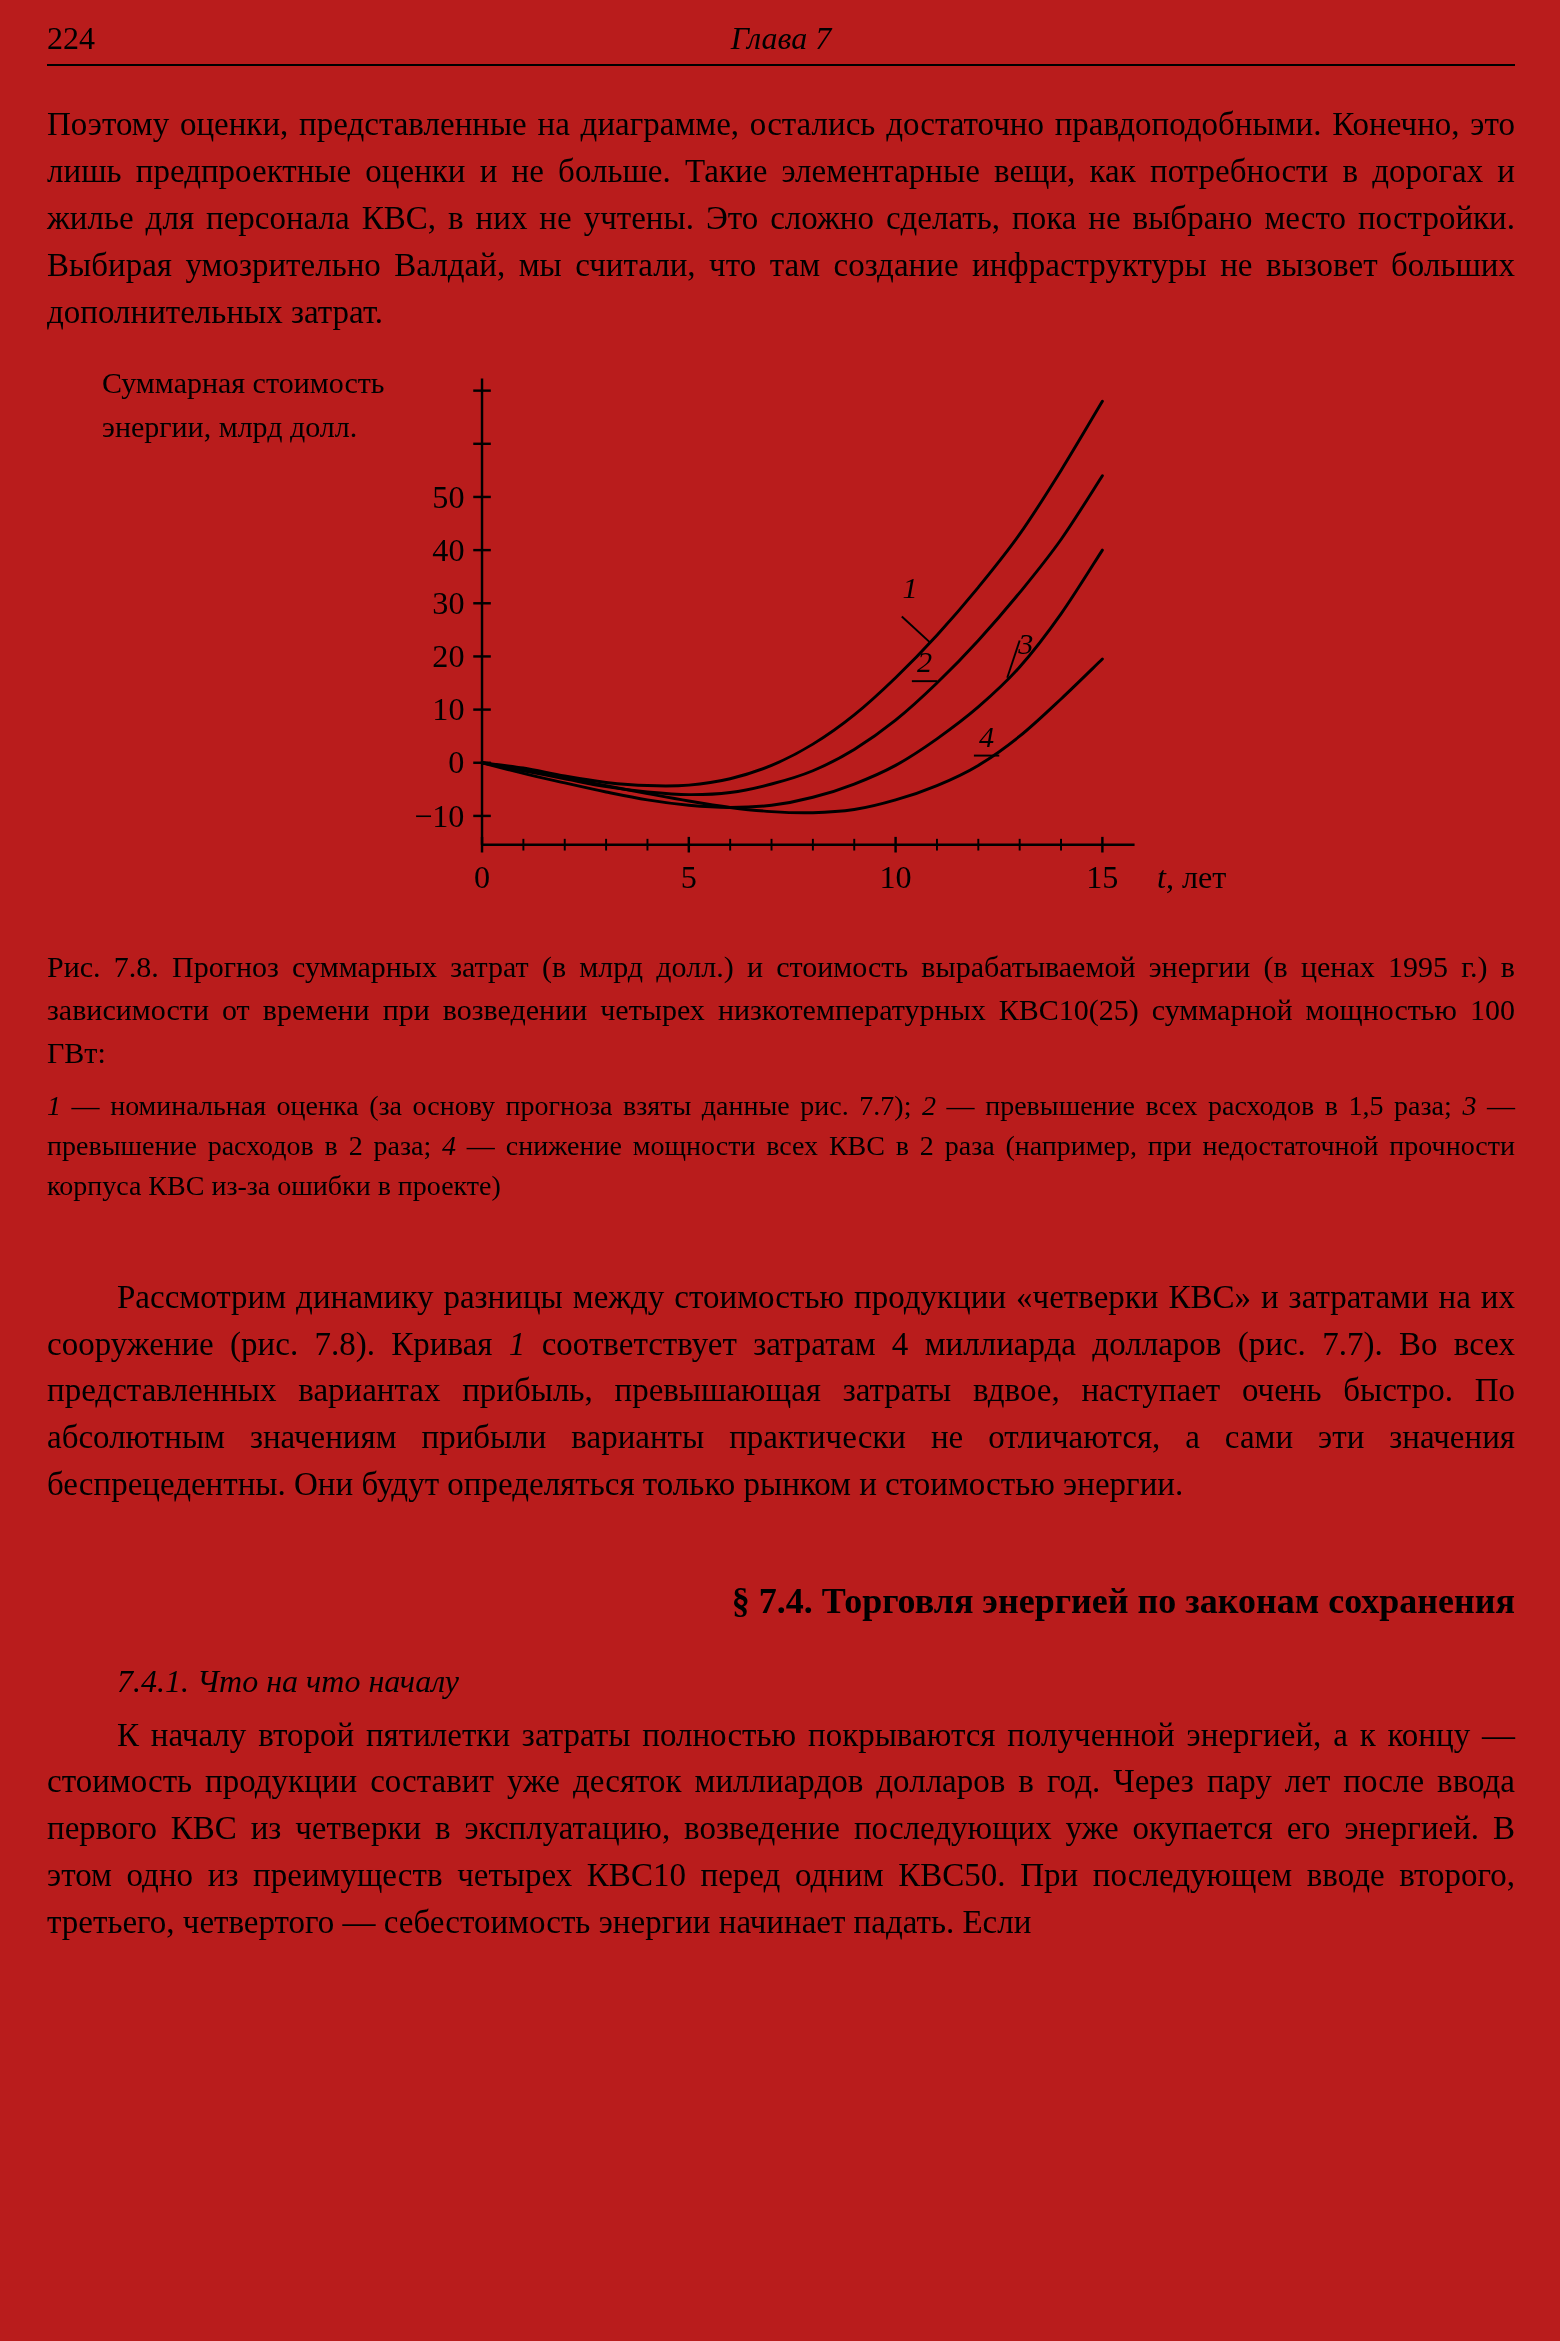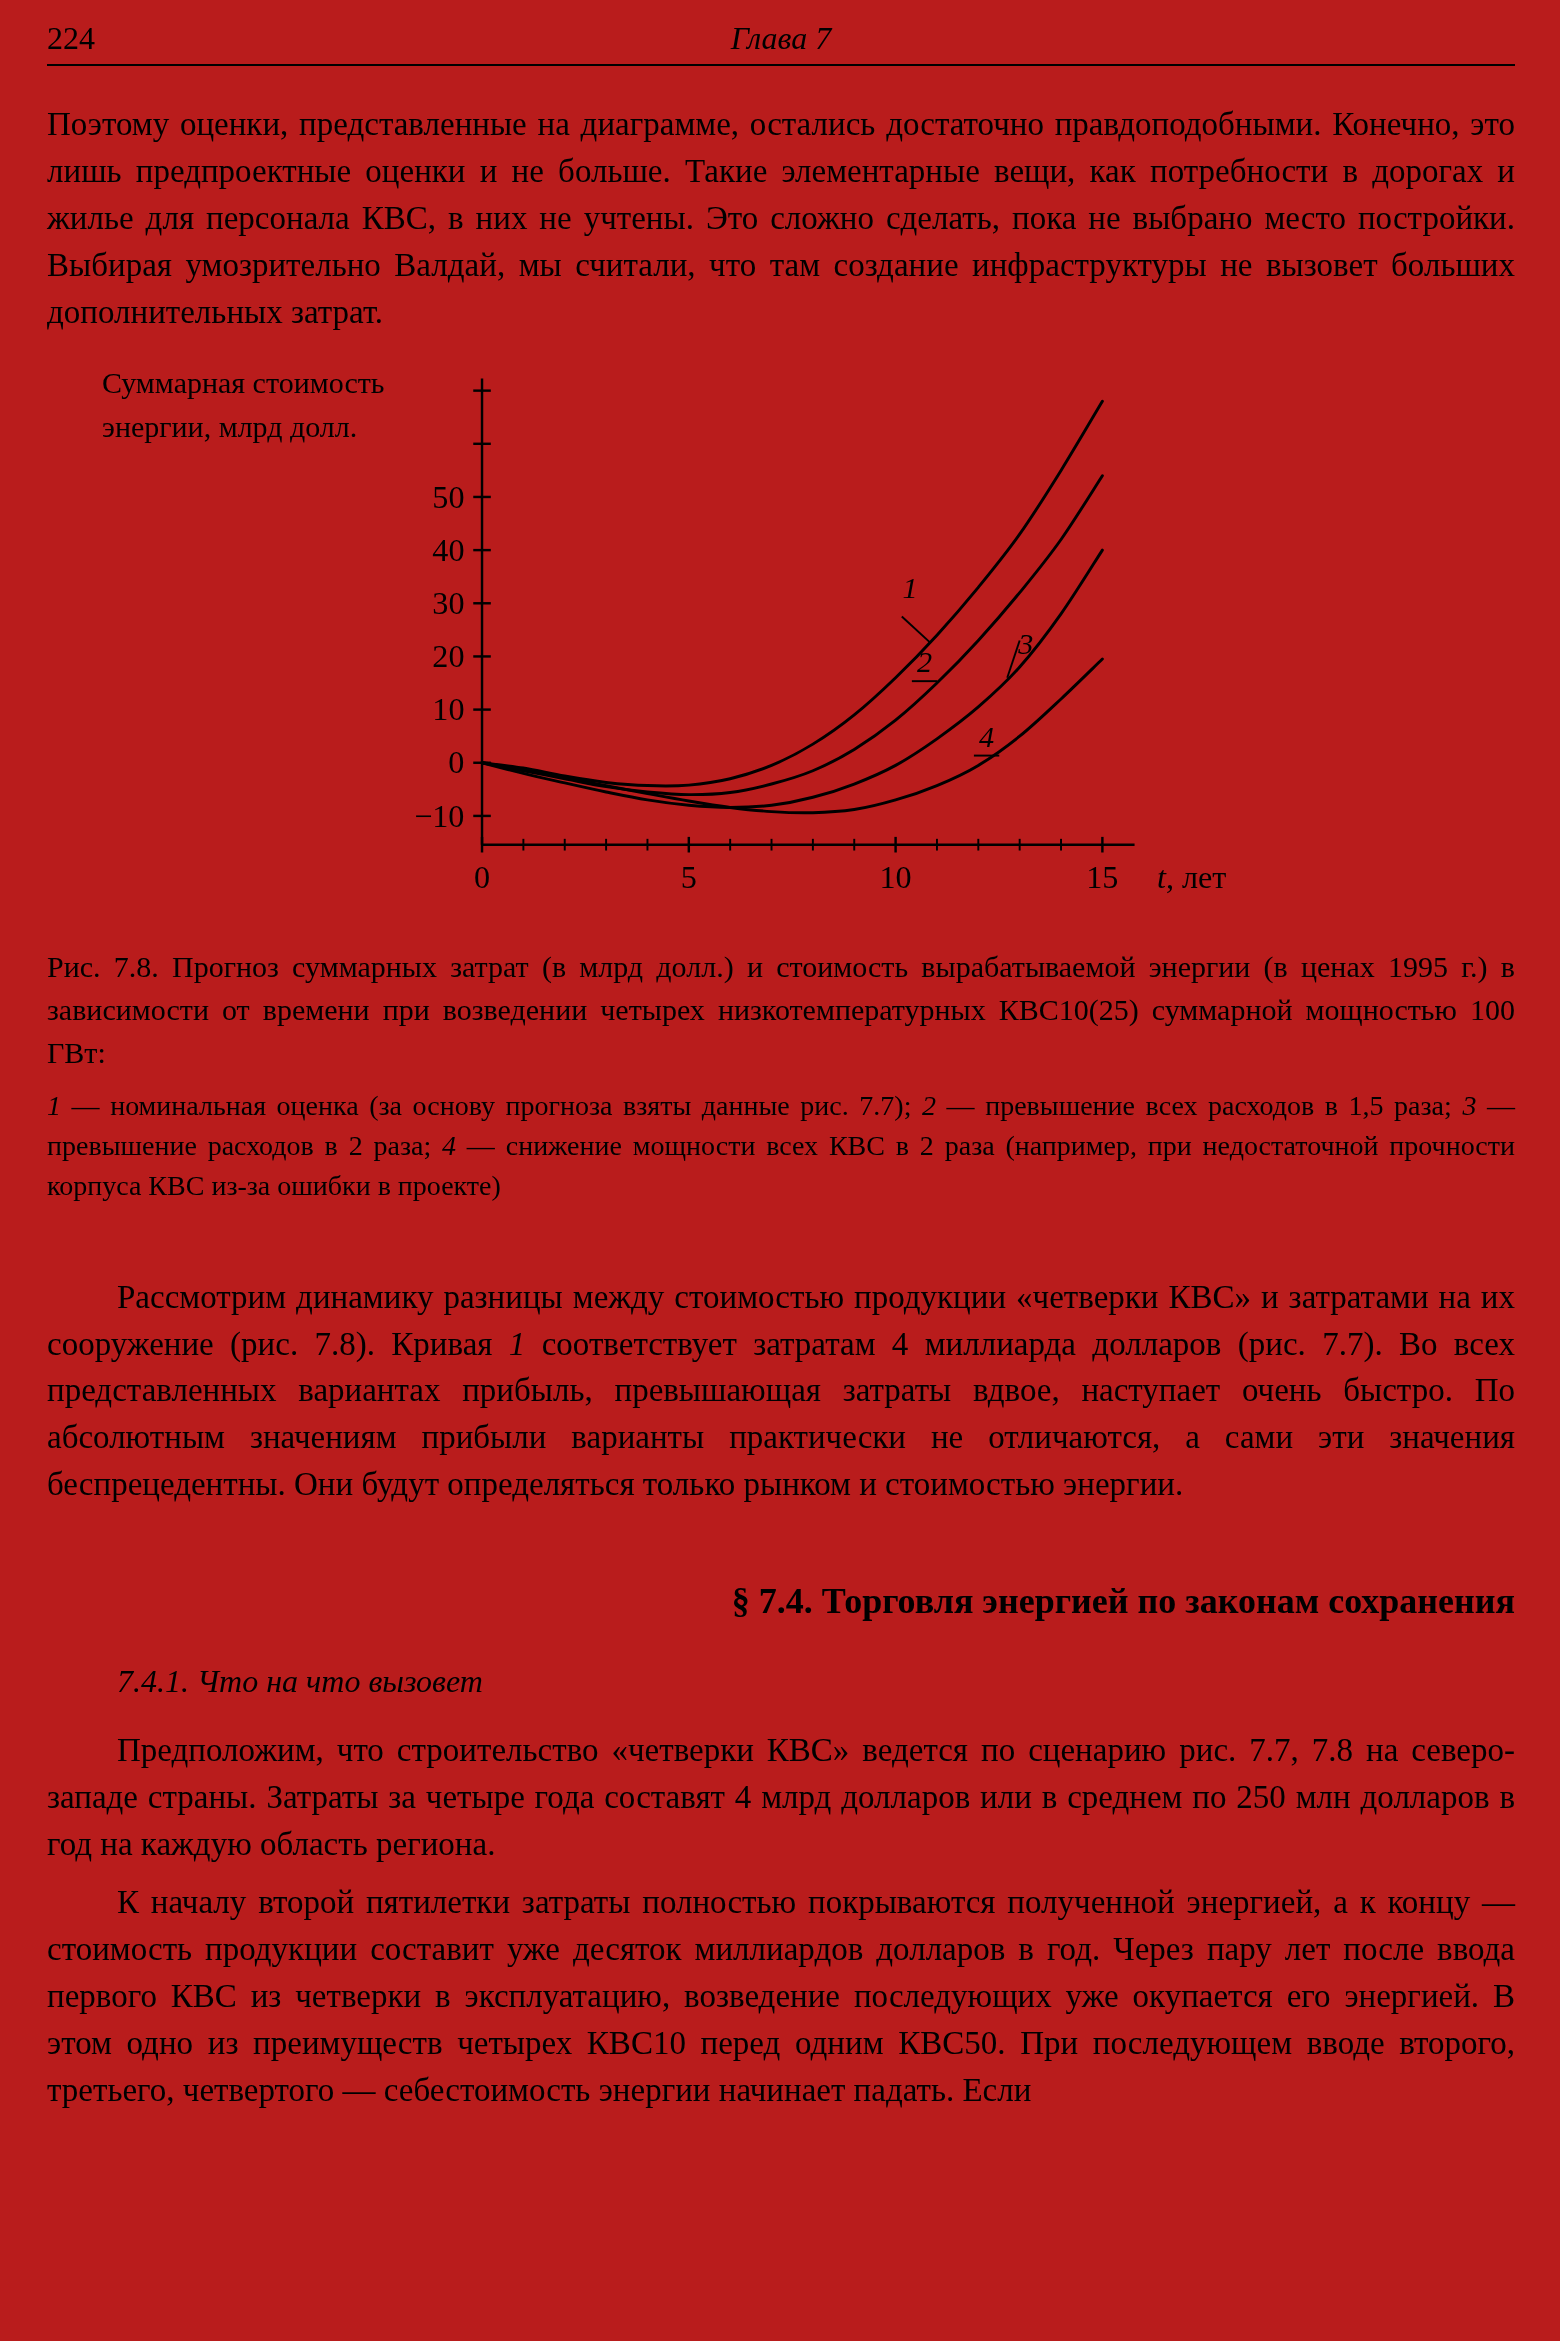--- a/index.html
+++ b/index.html
@@ -106,20 +106,19 @@
   </div>
 
   <p class="caption">Рис. 7.8. Прогноз суммарных затрат (в млрд долл.) и стоимость вырабатываемой энергии (в ценах 1995 г.) в зависимости от времени при возведении четырех низкотемпературных КВС10(25) суммарной мощностью 100 ГВт:</p>
 
   <p class="legend"><span class="it">1</span><span> — номинальная оценка (за основу прогноза взяты данные рис. 7.7); </span><span class="it">2</span><span> — превышение всех расходов в 1,5 раза; </span><span class="it">3</span><span> — превышение расходов в 2 раза; </span><span class="it">4</span><span> — снижение мощности всех КВС в 2 раза (например, при недостаточной прочности корпуса КВС из-за ошибки в проекте)</span></p>
 
   <p class="body p2 indent"><span>Рассмотрим динамику разницы между стоимостью продукции «четверки КВС» и затратами на их сооружение (рис. 7.8). Кривая </span><span class="it">1</span><span> соответствует затратам 4 миллиарда долларов (рис. 7.7). Во всех представленных вариантах прибыль, превышающая затраты вдвое, наступает очень быстро. По абсолютным значениям прибыли варианты практически не отличаются, а сами эти значения беспрецедентны. Они будут определяться только рынком и стоимостью энергии.</span></p>
 
   <p class="sechead">§ 7.4. Торговля энергией по законам сохранения</p>
 
-  <p class="subhead">7.4.1. Что на что вызовет</p>
+  <p class="subhead">7.4.1. Что на что началу</p>
 
-  <p class="body p3 indent">Предположим, что строительство «четверки КВС» ведется по сценарию рис. 7.7, 7.8 на северо-западе страны. Затраты за четыре года составят 4 млрд долларов или в среднем по 250 млн долларов в год на каждую область региона.</p>
 
   <p class="body p4 indent">К началу второй пятилетки затраты полностью покрываются полученной энергией, а к концу — стоимость продукции составит уже десяток миллиардов долларов в год. Через пару лет после ввода первого КВС из четверки в эксплуатацию, возведение последующих уже окупается его энергией. В этом одно из преимуществ четырех КВС10 перед одним КВС50. При последующем вводе второго, третьего, четвертого — себестоимость энергии начинает падать. Если</p>
 
 </div>
 
 
 </body></html>

